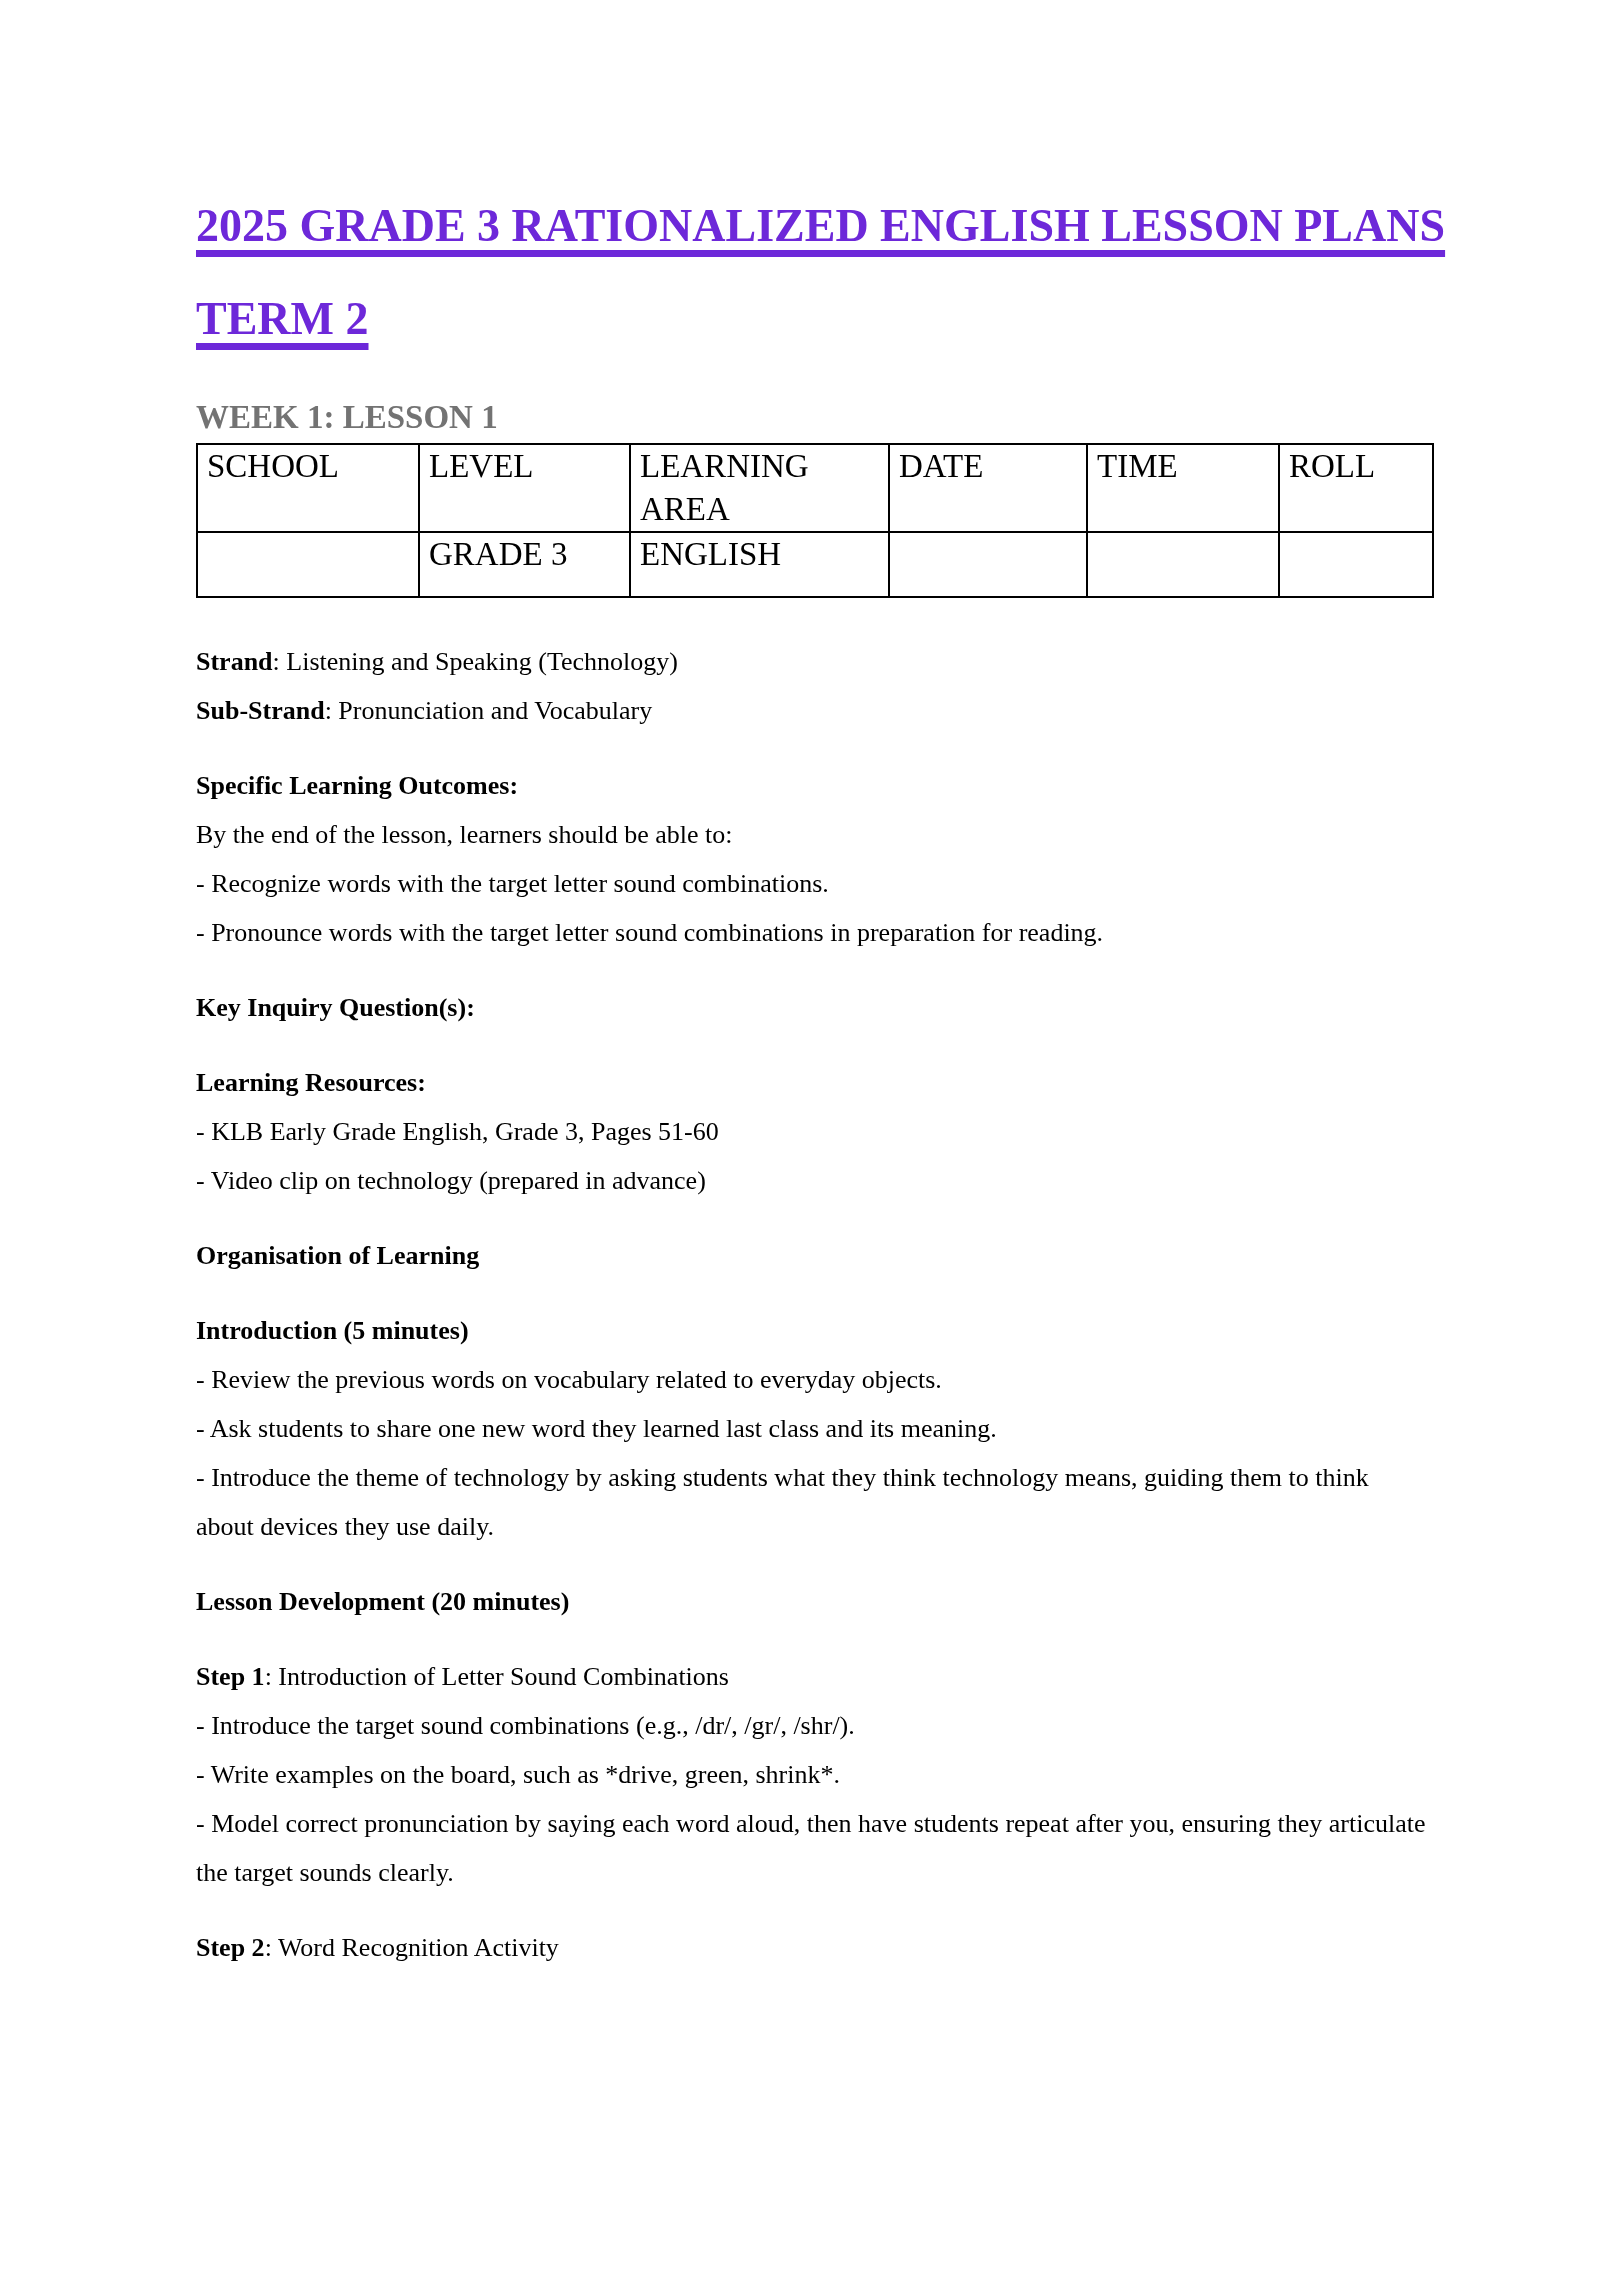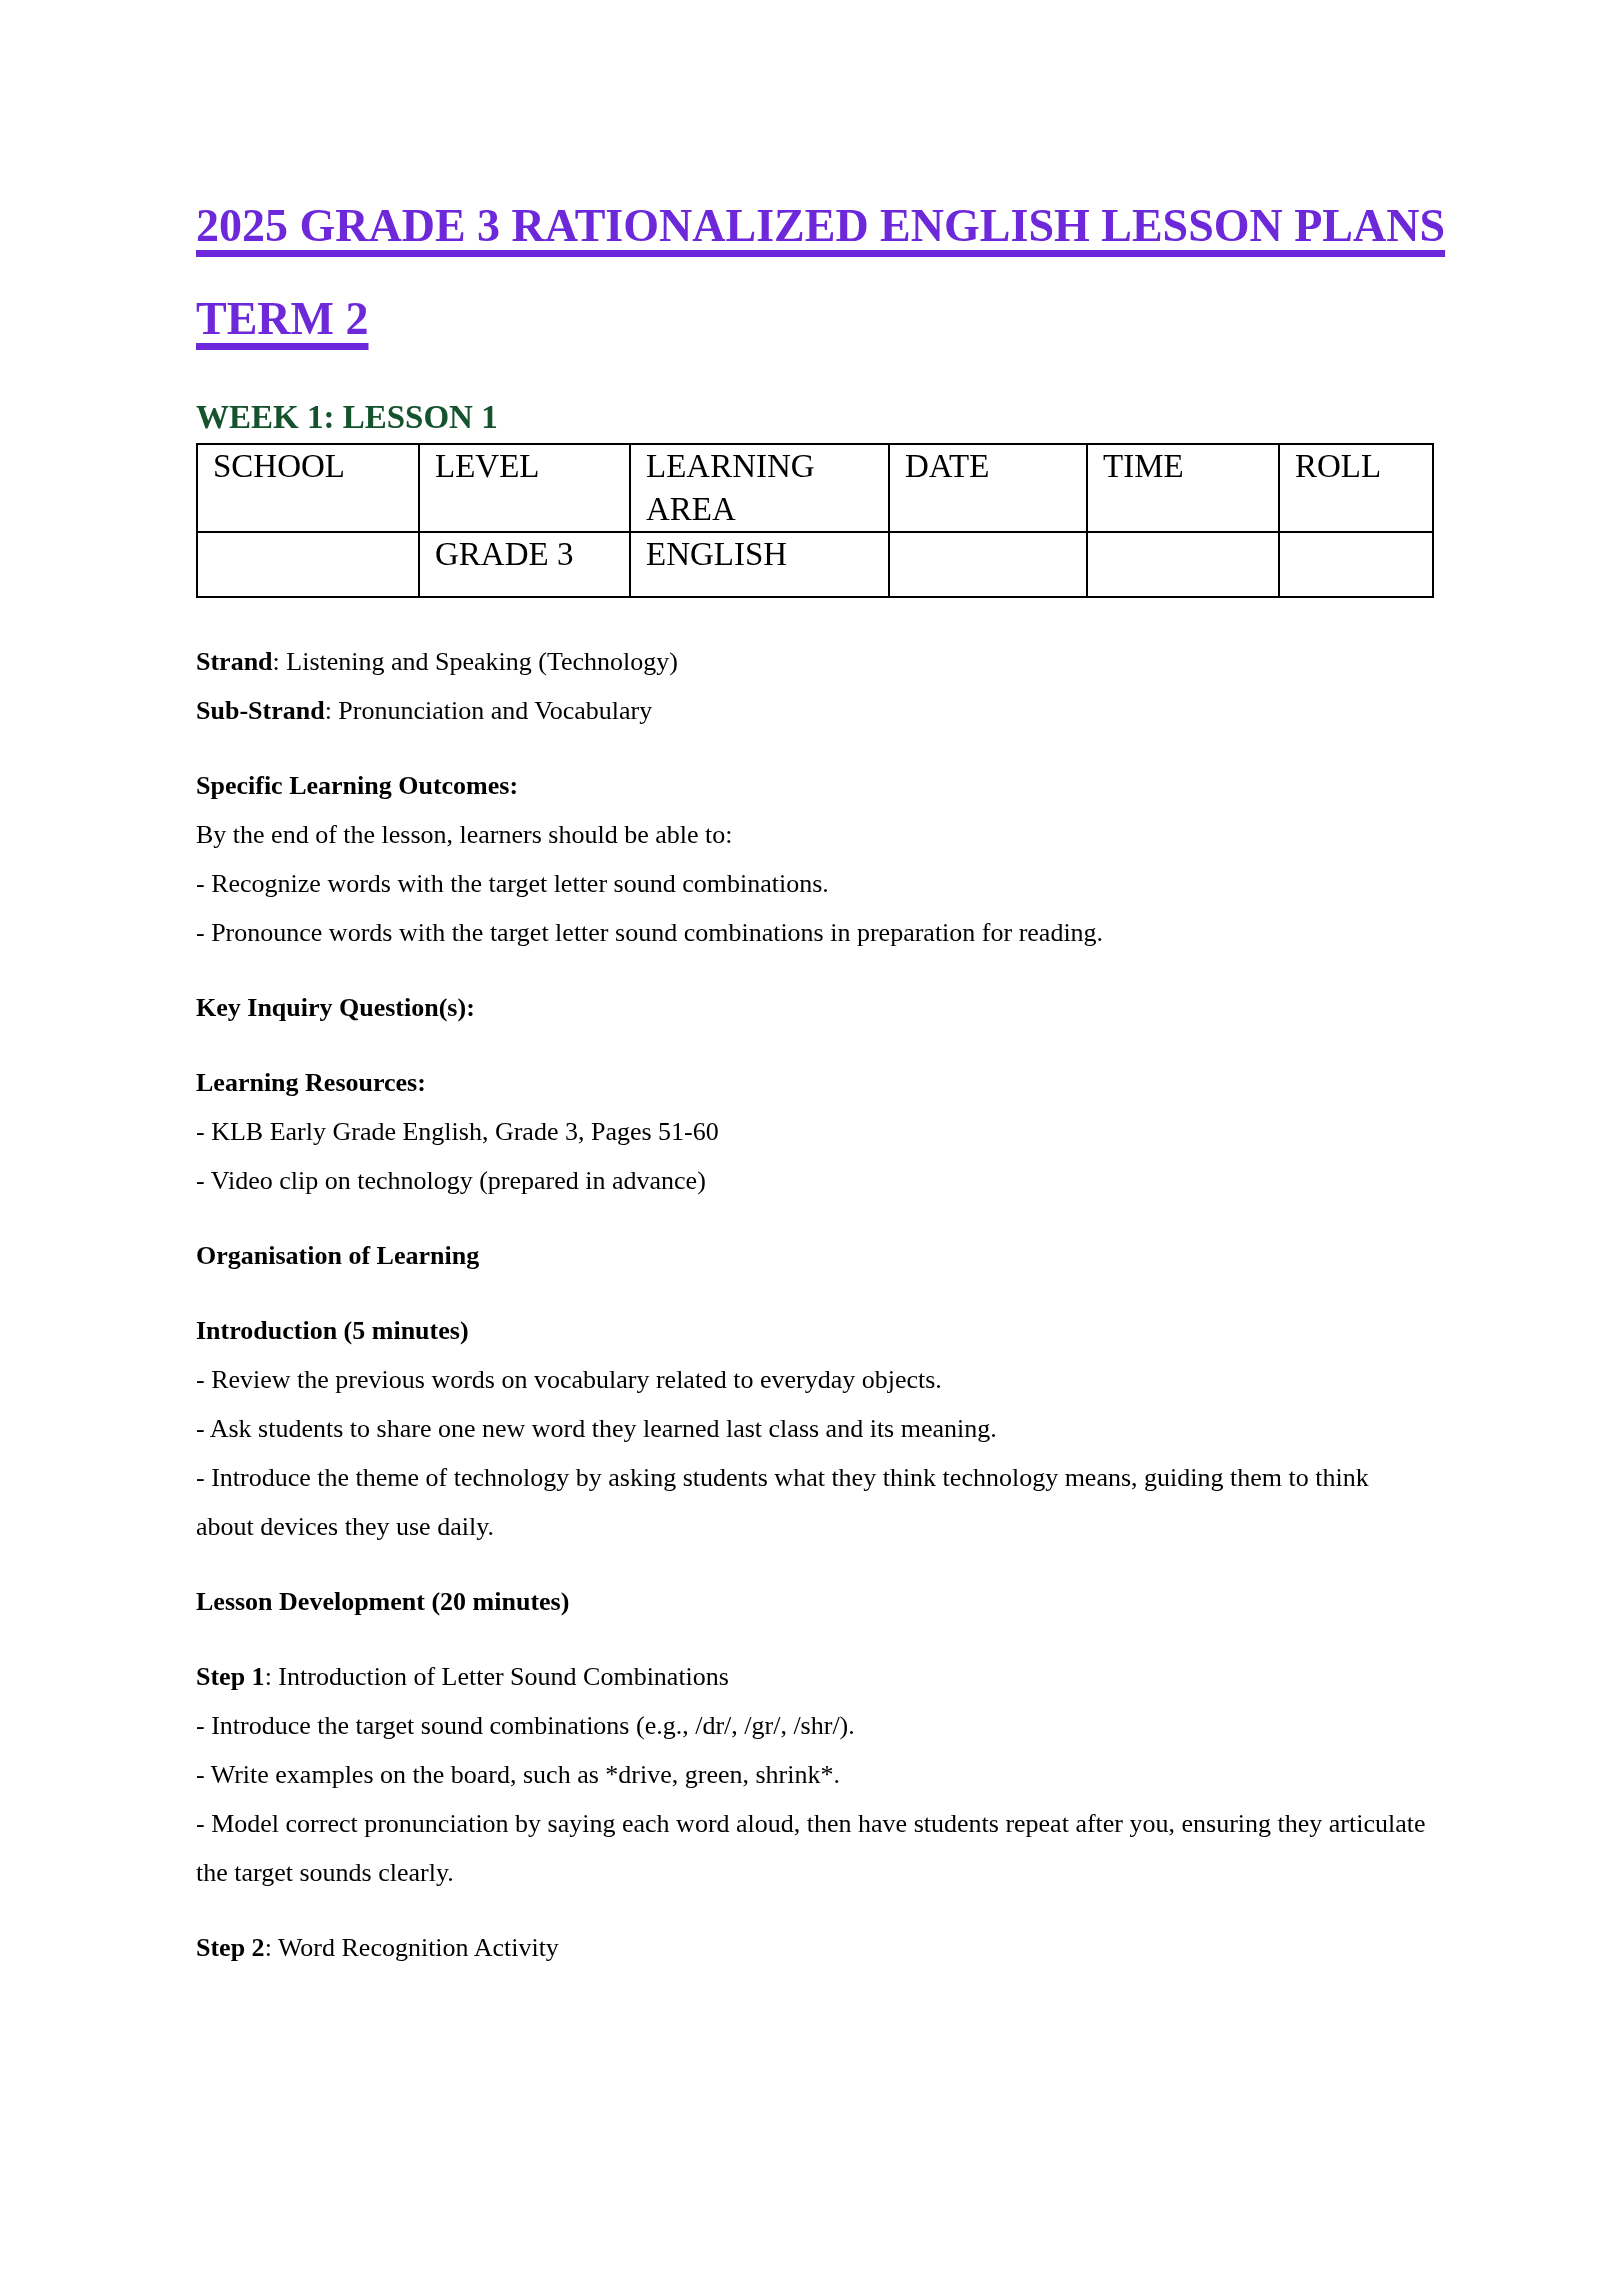--- a/index.html
+++ b/index.html
@@ -31,21 +31,21 @@
     text-decoration: underline;
     text-decoration-thickness: 7.2px;
     text-underline-offset: 9.2px;
   }
   
   h2.week-heading {
     margin-top: 29px;
     font-size: 33px;
     line-height: 46px;
     font-weight: bold;
-    color: #14532d;
+    color: #737373;
   }
   
   table.info-table {
     margin-top: 3.3px;
     width: 1236px;
     border-collapse: collapse;
     table-layout: fixed;
   }
   table.info-table col.c0 { width: 222px; }
   table.info-table col.c1 { width: 211px; }
@@ -53,21 +53,21 @@
   table.info-table col.c3 { width: 198px; }
   table.info-table col.c4 { width: 192px; }
   table.info-table col.c5 { width: 154px; }
   table.info-table th, table.info-table td {
     border: 2.6px solid #000000;
     vertical-align: top;
     text-align: left;
     font-weight: normal;
     font-size: 33px;
     line-height: 43px;
-    padding: 0 15px;
+    padding: 0 9px;
   }
   table.info-table td { height: 65px; }
   
   .doc-body { margin-top: 39px; }
   .para { margin-bottom: 26px; }
   .para p.line {
     font-size: 26px;
     line-height: 49px;
     color: #000000;
   }

